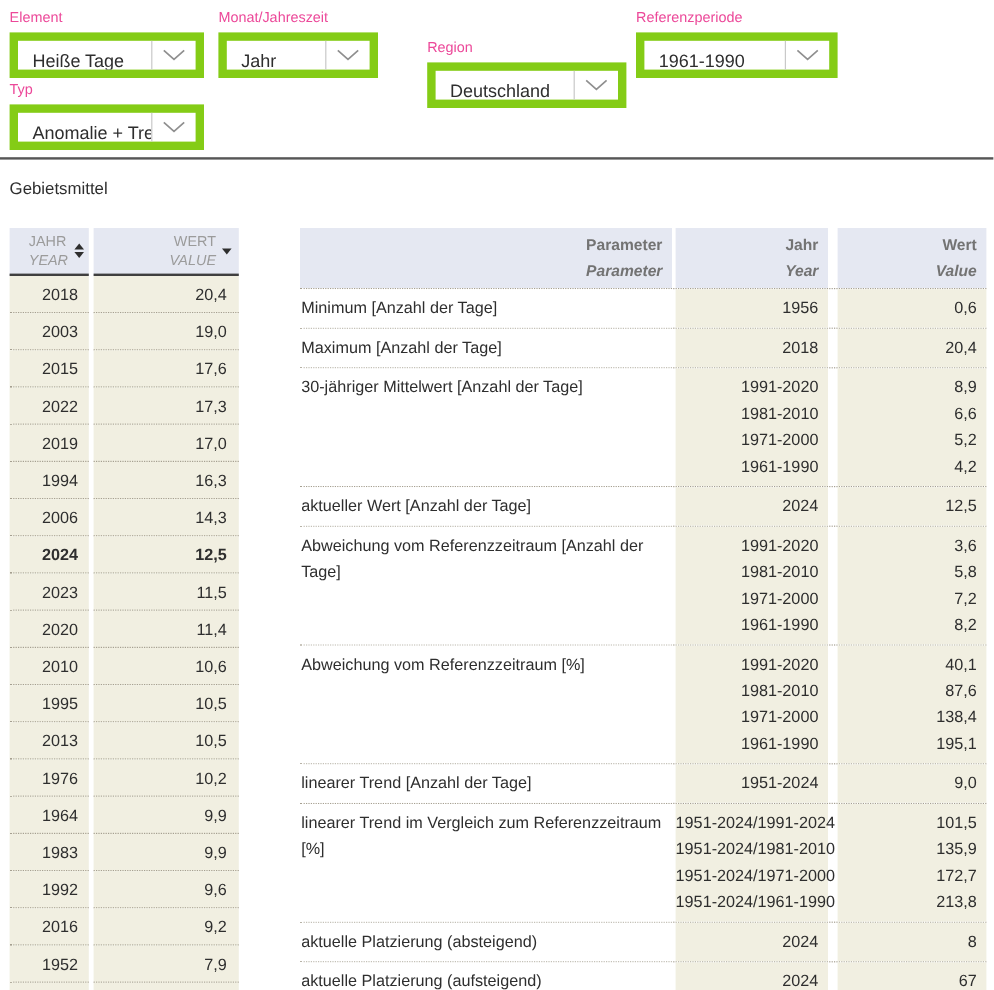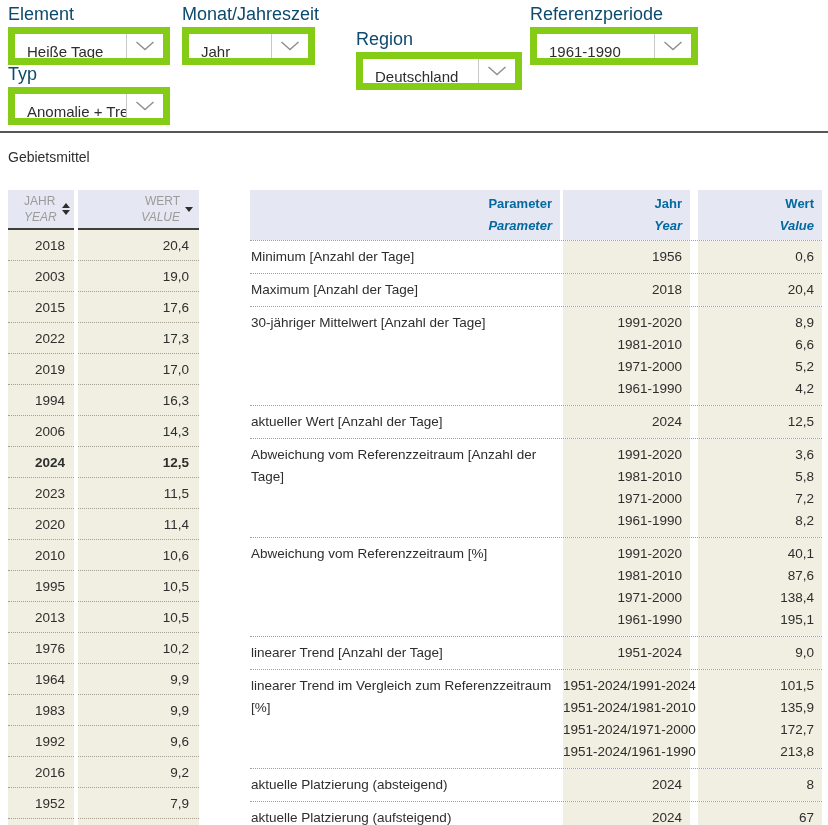--- a/index.html
+++ b/index.html
@@ -13,22 +13,22 @@
 
   
   .filter-group { position: absolute; }
   .fg-element   { left: 8px;   top: 8px;  width: 162px; }
   .fg-season    { left: 182px; top: 8px;  width: 133px; }
   .fg-region    { left: 356px; top: 8px;  width: 166px; margin-top: 25px; }
   .fg-refperiod { left: 530px; top: 8px;  width: 168px; }
   .fg-type      { left: 8px;   top: 68px; width: 162px; }
 
   .dd-label {
-    font-size: 18px;
-    color: #0c4a6e;
+    font-size: 12px;
+    color: #ec4899;
     margin-bottom: 6px;
     line-height: 13px;
     white-space: nowrap;
   }
   .dropdown {
     border: 7px solid #84cc16;
     height: 38px;
     display: flex;
     align-items: stretch;
     background: #ffffff;
@@ -112,21 +112,21 @@
 
   
   .stats-table { position: absolute; left: 250px; top: 190px; width: 572px; }
   .rt-header { display: flex; font-weight: bold; font-size: 13px; }
   .rt-header .rt-c1, .rt-header .rt-c2, .rt-header .rt-c3 {
     background: #e5e8f2;
     height: 50px;
     padding: 3px 8px 0 0;
     text-align: right;
     line-height: 22px;
-    color: #0369a1;
+    color: #737373;
   }
   .rt-c1 { width: 310px; }
   .rt-c2 { width: 127px; margin-left: 3px; }
   .rt-c3 { width: 124px; margin-left: 8px; }
   .rt-header .line2 { font-style: italic; }
   .rt-row { display: flex; border-top: 1px dotted #a59f90; }
   .rt-row:last-child { border-bottom: 1px dotted #a59f90; }
   .rt-row .rt-c1 {
     background: #ffffff;
     text-align: left;

